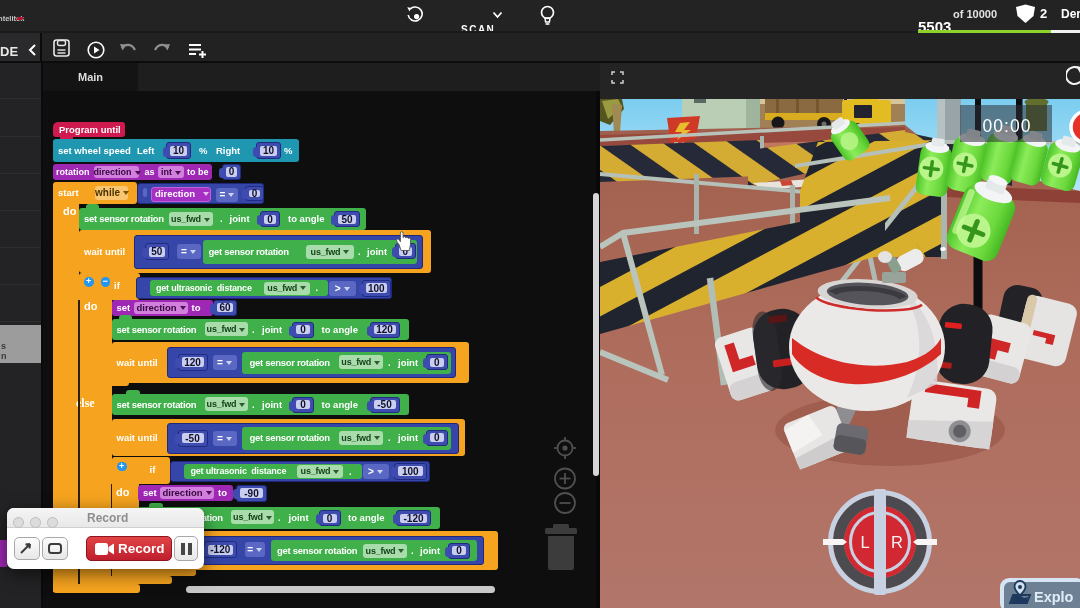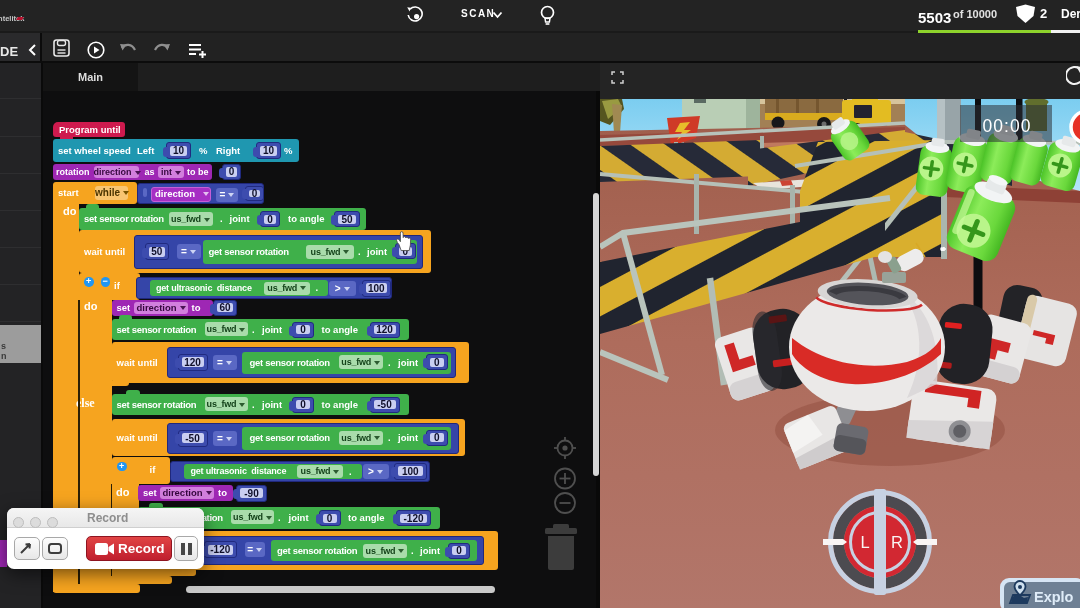--- a/index.html
+++ b/index.html
@@ -15,30 +15,30 @@
 <div id="app">
 
 <div class="abs" style="left:0;top:0;width:1080px;height:33px;background:#232323;"></div>
 <div class="abs" style="left:-4px;top:14px;color:#c9c9c9;font-size:7.5px;font-weight:bold;">intelitek</div>
 <div class="abs" style="left:17px;top:17px;width:6px;height:3px;background:#b5122e;transform:skewX(-30deg);"></div>
 <svg class="abs" style="left:406px;top:6px;" width="18" height="18" viewBox="0 0 18 18">
       <path d="M4 3.2 A7 7 0 1 1 2.2 9" fill="none" stroke="#fff" stroke-width="1.6"></path>
       <path d="M1.2 1.2 L4.8 1.8 L3.6 5.4 Z" fill="#fff"></path>
       <circle cx="10.6" cy="10.6" r="2.6" fill="#fff"></circle>
     </svg>
-<div class="abs" style="left:461px;top:8px;color:#fff;font-size:10px;font-weight:bold;letter-spacing:1.5px;">SCAN</div>
+<div class="abs" style="left:461px;top:24px;color:#fff;font-size:10px;font-weight:bold;letter-spacing:1.5px;">SCAN</div>
 <svg class="abs" style="left:492px;top:11px;" width="11" height="8" viewBox="0 0 11 8">
       <path d="M1.5 1.5 L5.5 6 L9.5 1.5" fill="none" stroke="#fff" stroke-width="1.8"></path>
     </svg>
 <svg class="abs" style="left:538px;top:4px;" width="19" height="23" viewBox="0 0 19 23">
       <circle cx="9.5" cy="8.5" r="6" fill="none" stroke="#fff" stroke-width="1.7"></circle>
       <path d="M7 14 L12 14 L11.4 18 L7.6 18 Z" fill="none" stroke="#fff" stroke-width="1.5"></path>
       <rect x="7.6" y="19.2" width="3.8" height="1.6" fill="#fff"></rect>
     </svg>
-<div class="abs" style="left:918px;top:9px;color:#fff;font-size:15px;font-weight:bold;">5503</div>
+<div class="abs" style="left:918px;top:18px;color:#fff;font-size:15px;font-weight:bold;">5503</div>
 <div class="abs" style="left:953px;top:8px;color:#e2e2e2;font-size:11px;font-weight:bold;">of 10000</div>
 <svg class="abs" style="left:1014px;top:4px;" width="23" height="20" viewBox="0 0 23 20">
       <path d="M11.5 0.5 L21 3 L19.5 12 L11.5 19 L3.5 12 L2 3 Z" fill="#fff"></path>
     </svg>
 <div class="abs" style="left:1040px;top:6px;color:#fff;font-size:13px;font-weight:bold;">2</div>
 <div class="abs" style="left:1061px;top:7px;color:#fff;font-size:12px;font-weight:bold;">Der</div>
 <div class="abs" style="left:0;top:31px;width:1080px;height:2px;background:#1a1a1a;"></div>
 <div class="abs" style="left:918px;top:30px;width:133px;height:3.5px;background:#8ed32c;"></div>
 <div class="abs" style="left:1051px;top:30px;width:29px;height:3.5px;background:#f2f2f2;"></div>
 

